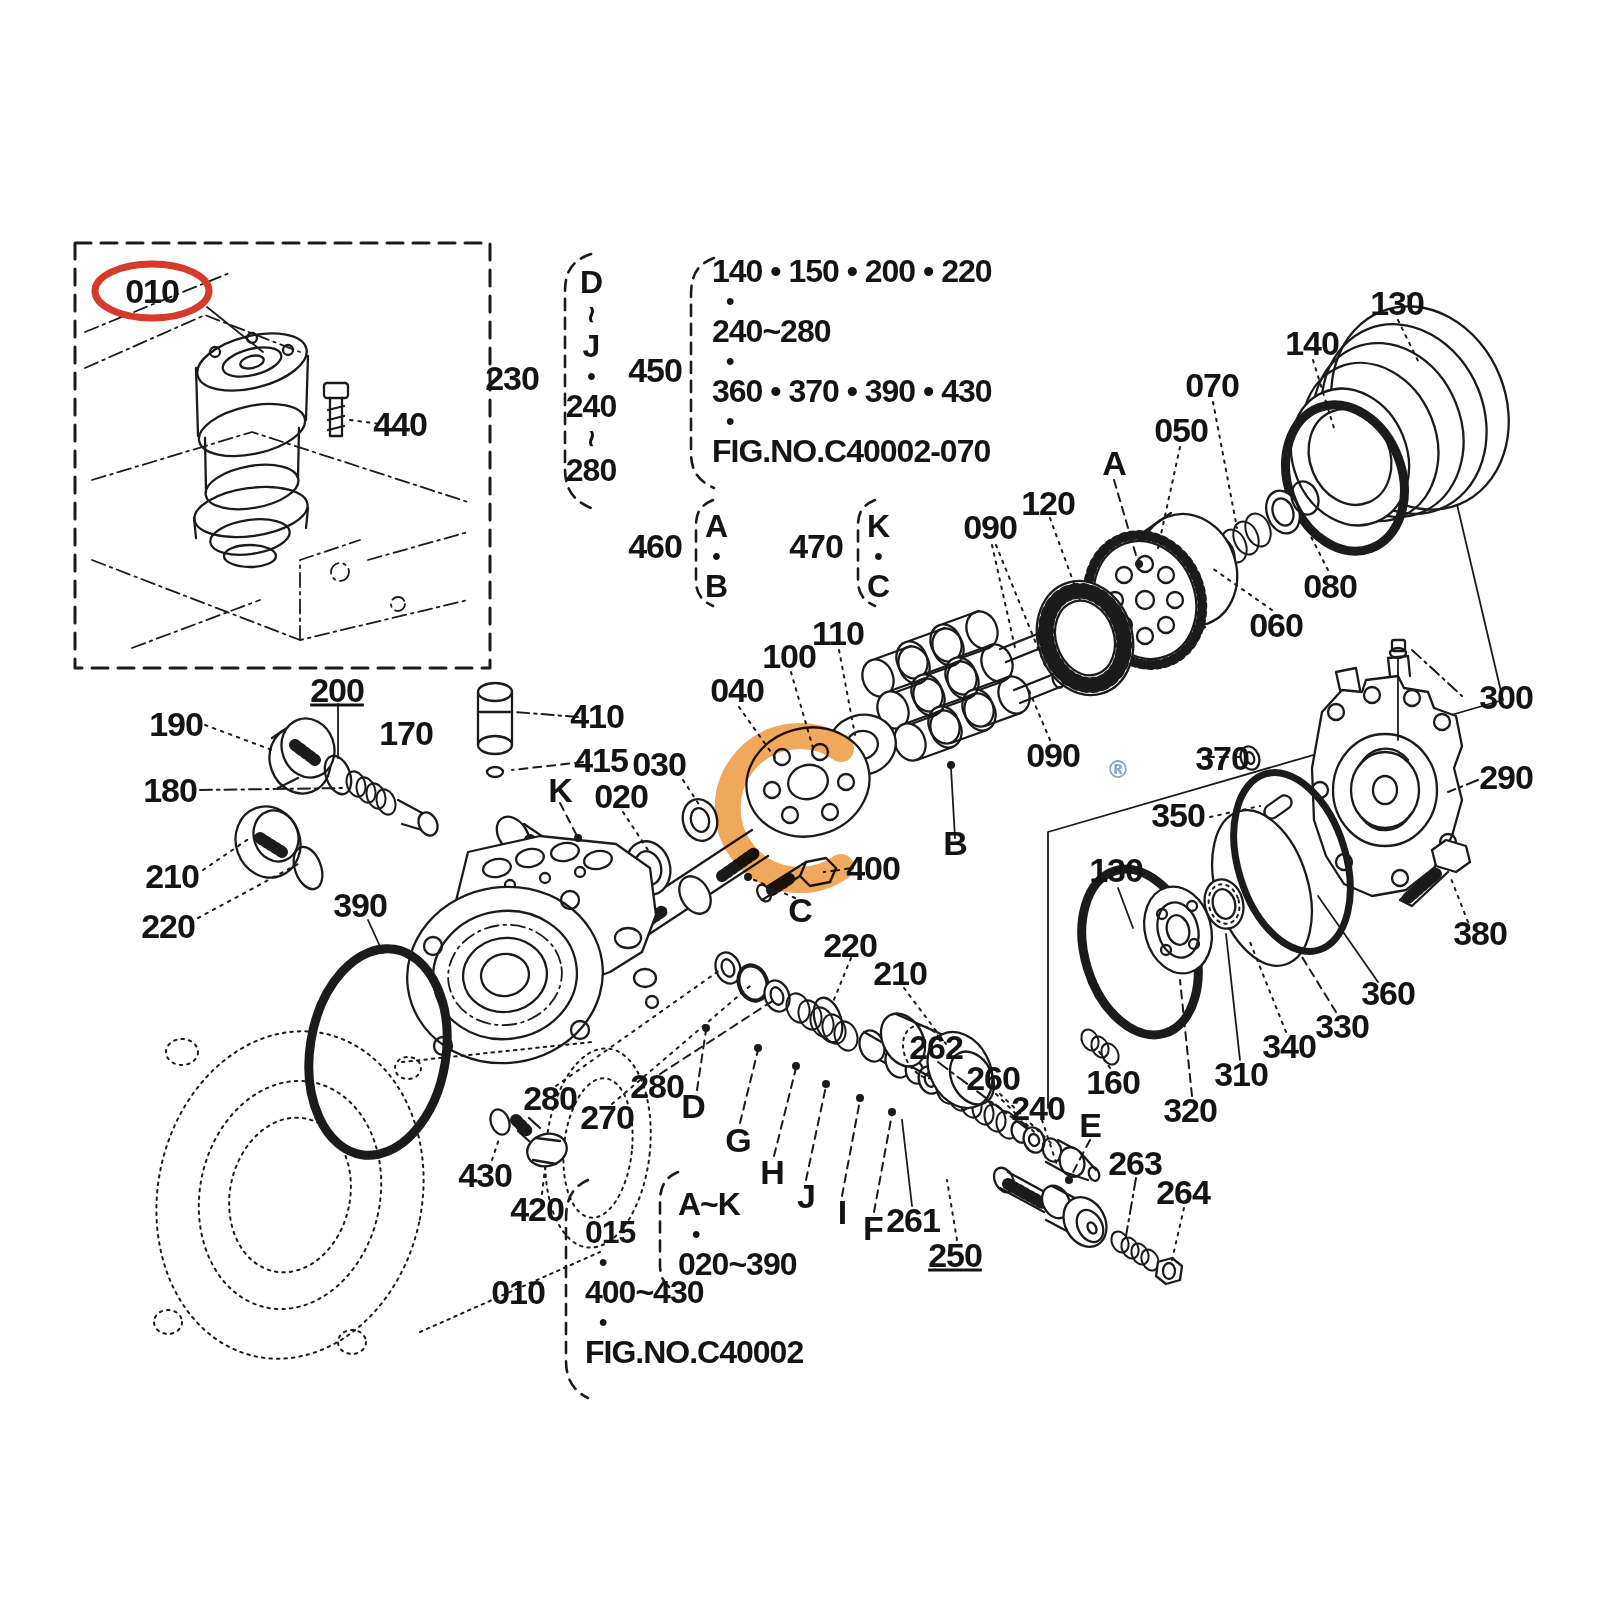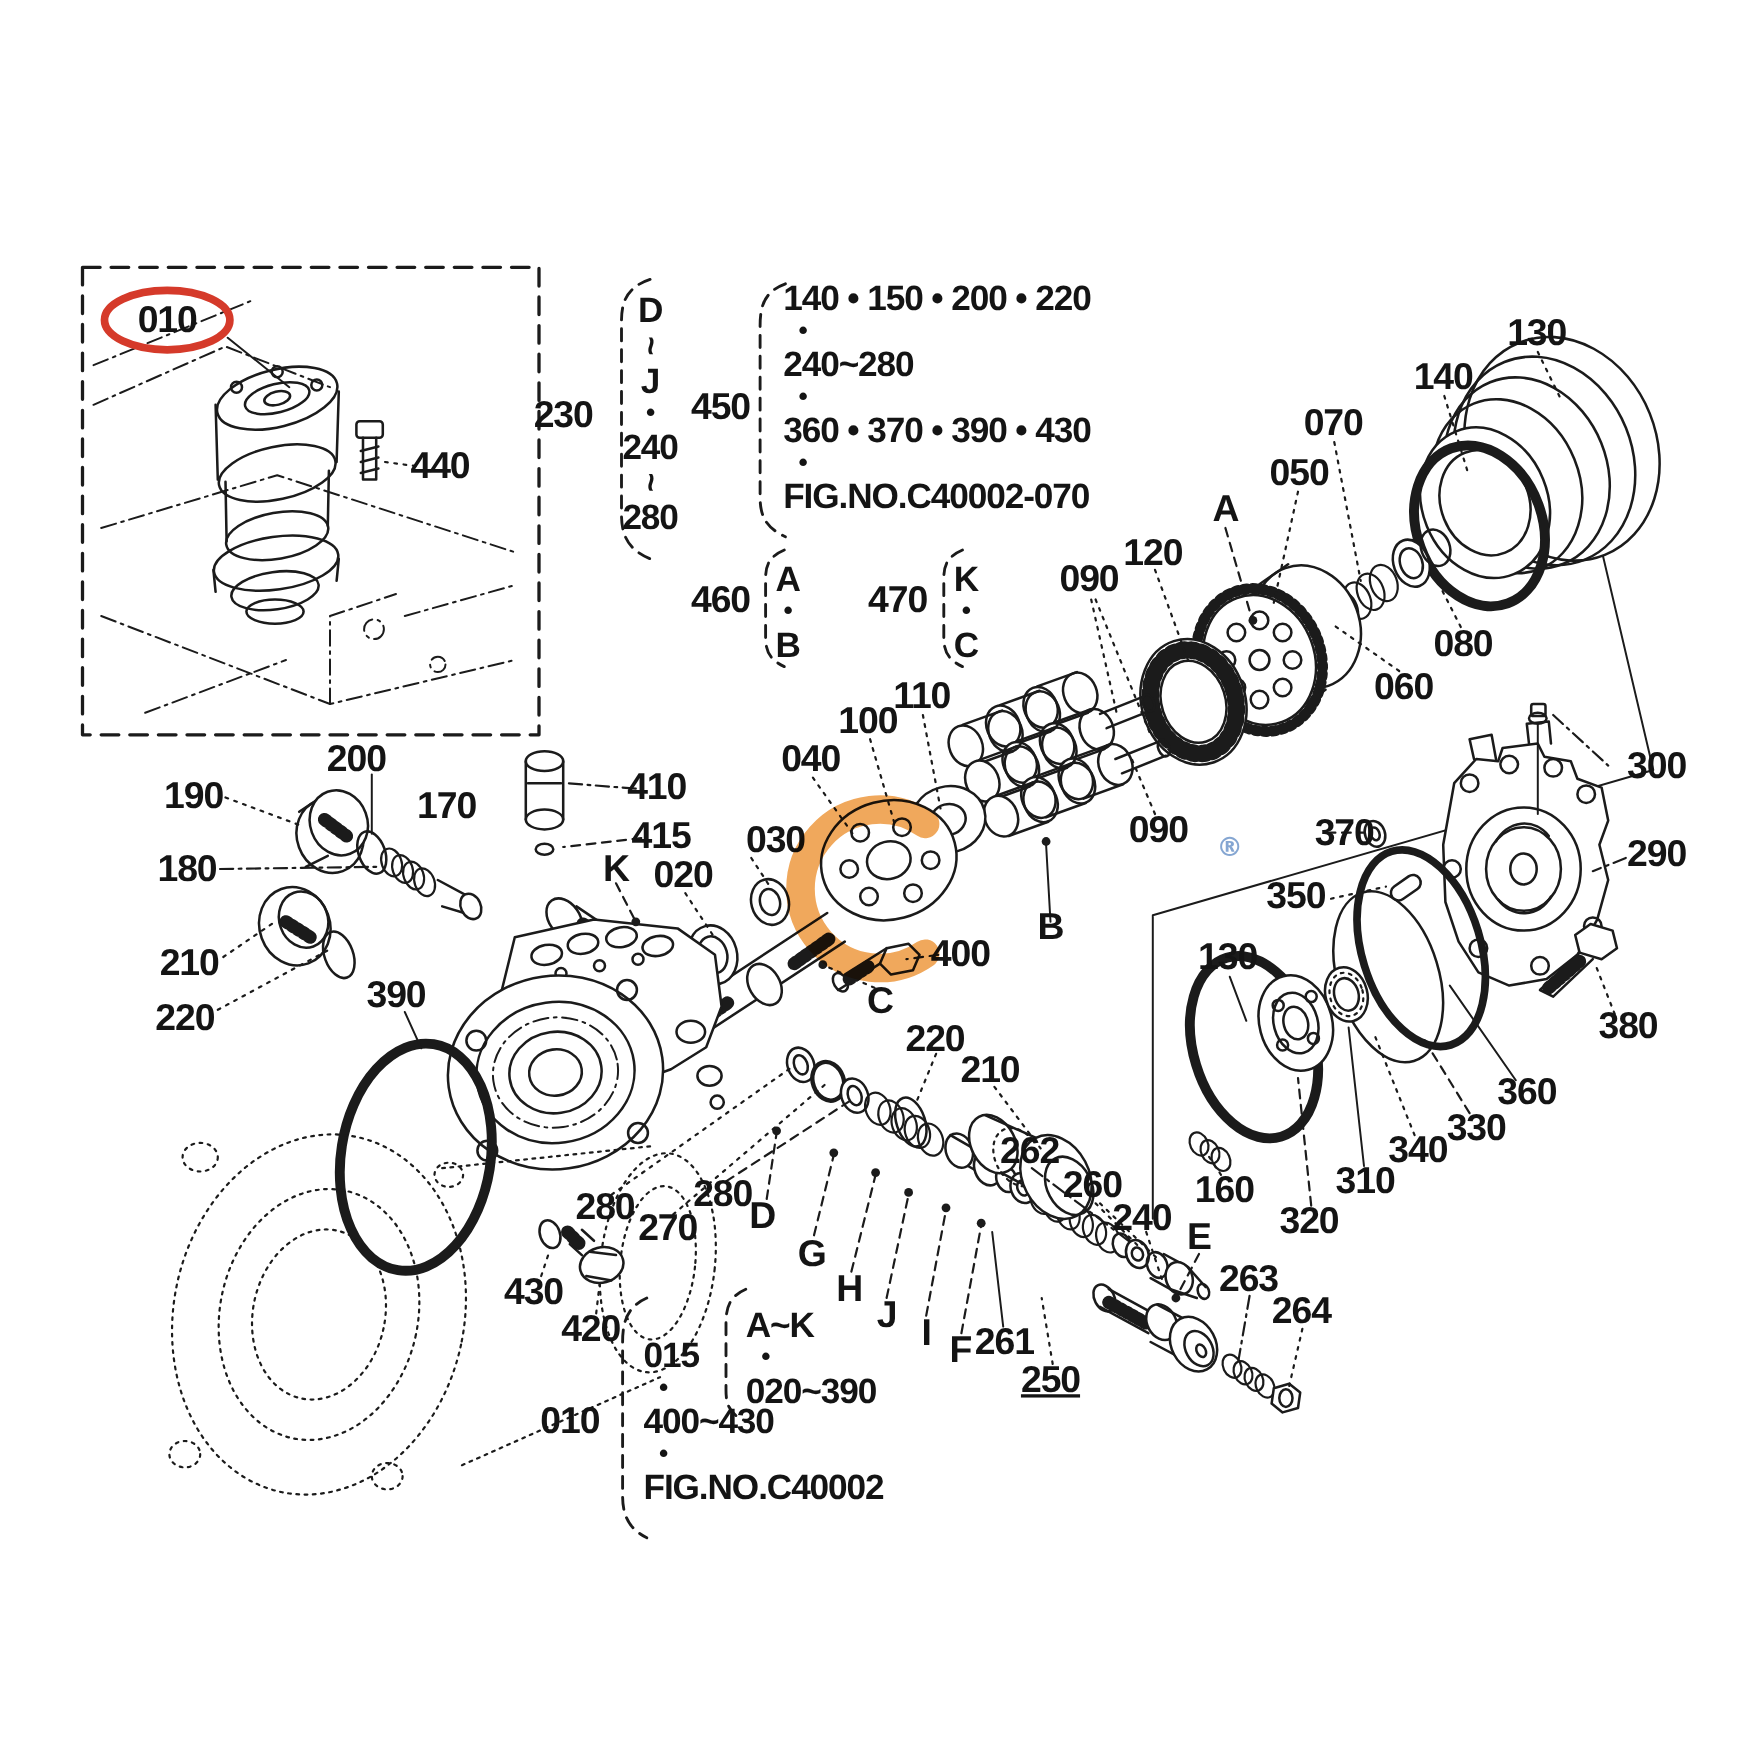--- a/index.html
+++ b/index.html
@@ -552,26 +552,26 @@
       <div class="plabel" style="left: 1114px; top: 463px;">A</div>
       <div class="plabel" style="left: 1181px; top: 430px;">050</div>
       <div class="plabel" style="left: 1212px; top: 385px;">070</div>
       <div class="plabel" style="left: 1312px; top: 343px;">140</div>
       <div class="plabel" style="left: 1397px; top: 303px;">130</div>
       <div class="plabel" style="left: 1330px; top: 586px;">080</div>
       <div class="plabel" style="left: 1276px; top: 625px;">060</div>
       <div class="plabel" style="left: 838px; top: 633px;">110</div>
       <div class="plabel" style="left: 789px; top: 656px;">100</div>
       <div class="plabel" style="left: 737px; top: 690px;">040</div>
-      <div class="plabel" style="left: 659px; top: 764px; margin-left: 46px;">030</div>
+      <div class="plabel" style="left: 659px; top: 764px;">030</div>
       <div class="plabel" style="left: 621px; top: 796px;">020</div>
       <div class="plabel" style="left: 560px; top: 790px;">K</div>
       <div class="plabel" style="left: 601px; top: 760px;">415</div>
       <div class="plabel" style="left: 597px; top: 716px;">410</div>
-      <div class="plabel" style="left: 324px; top: 690px;">200</div>
+      <div class="plabel" style="left: 337px; top: 690px; text-decoration: underline;">200</div>
       <div class="plabel" style="left: 176px; top: 724px;">190</div>
       <div class="plabel" style="left: 406px; top: 733px;">170</div>
       <div class="plabel" style="left: 170px; top: 790px;">180</div>
       <div class="plabel" style="left: 172px; top: 876px;">210</div>
       <div class="plabel" style="left: 168px; top: 926px;">220</div>
       <div class="plabel" style="left: 360px; top: 905px;">390</div>
       <div class="plabel" style="left: 955px; top: 843px;">B</div>
       <div class="plabel" style="left: 873px; top: 868px;">400</div>
       <div class="plabel" style="left: 800px; top: 910px;">C</div>
       <div class="plabel" style="left: 1053px; top: 755px;">090</div>

